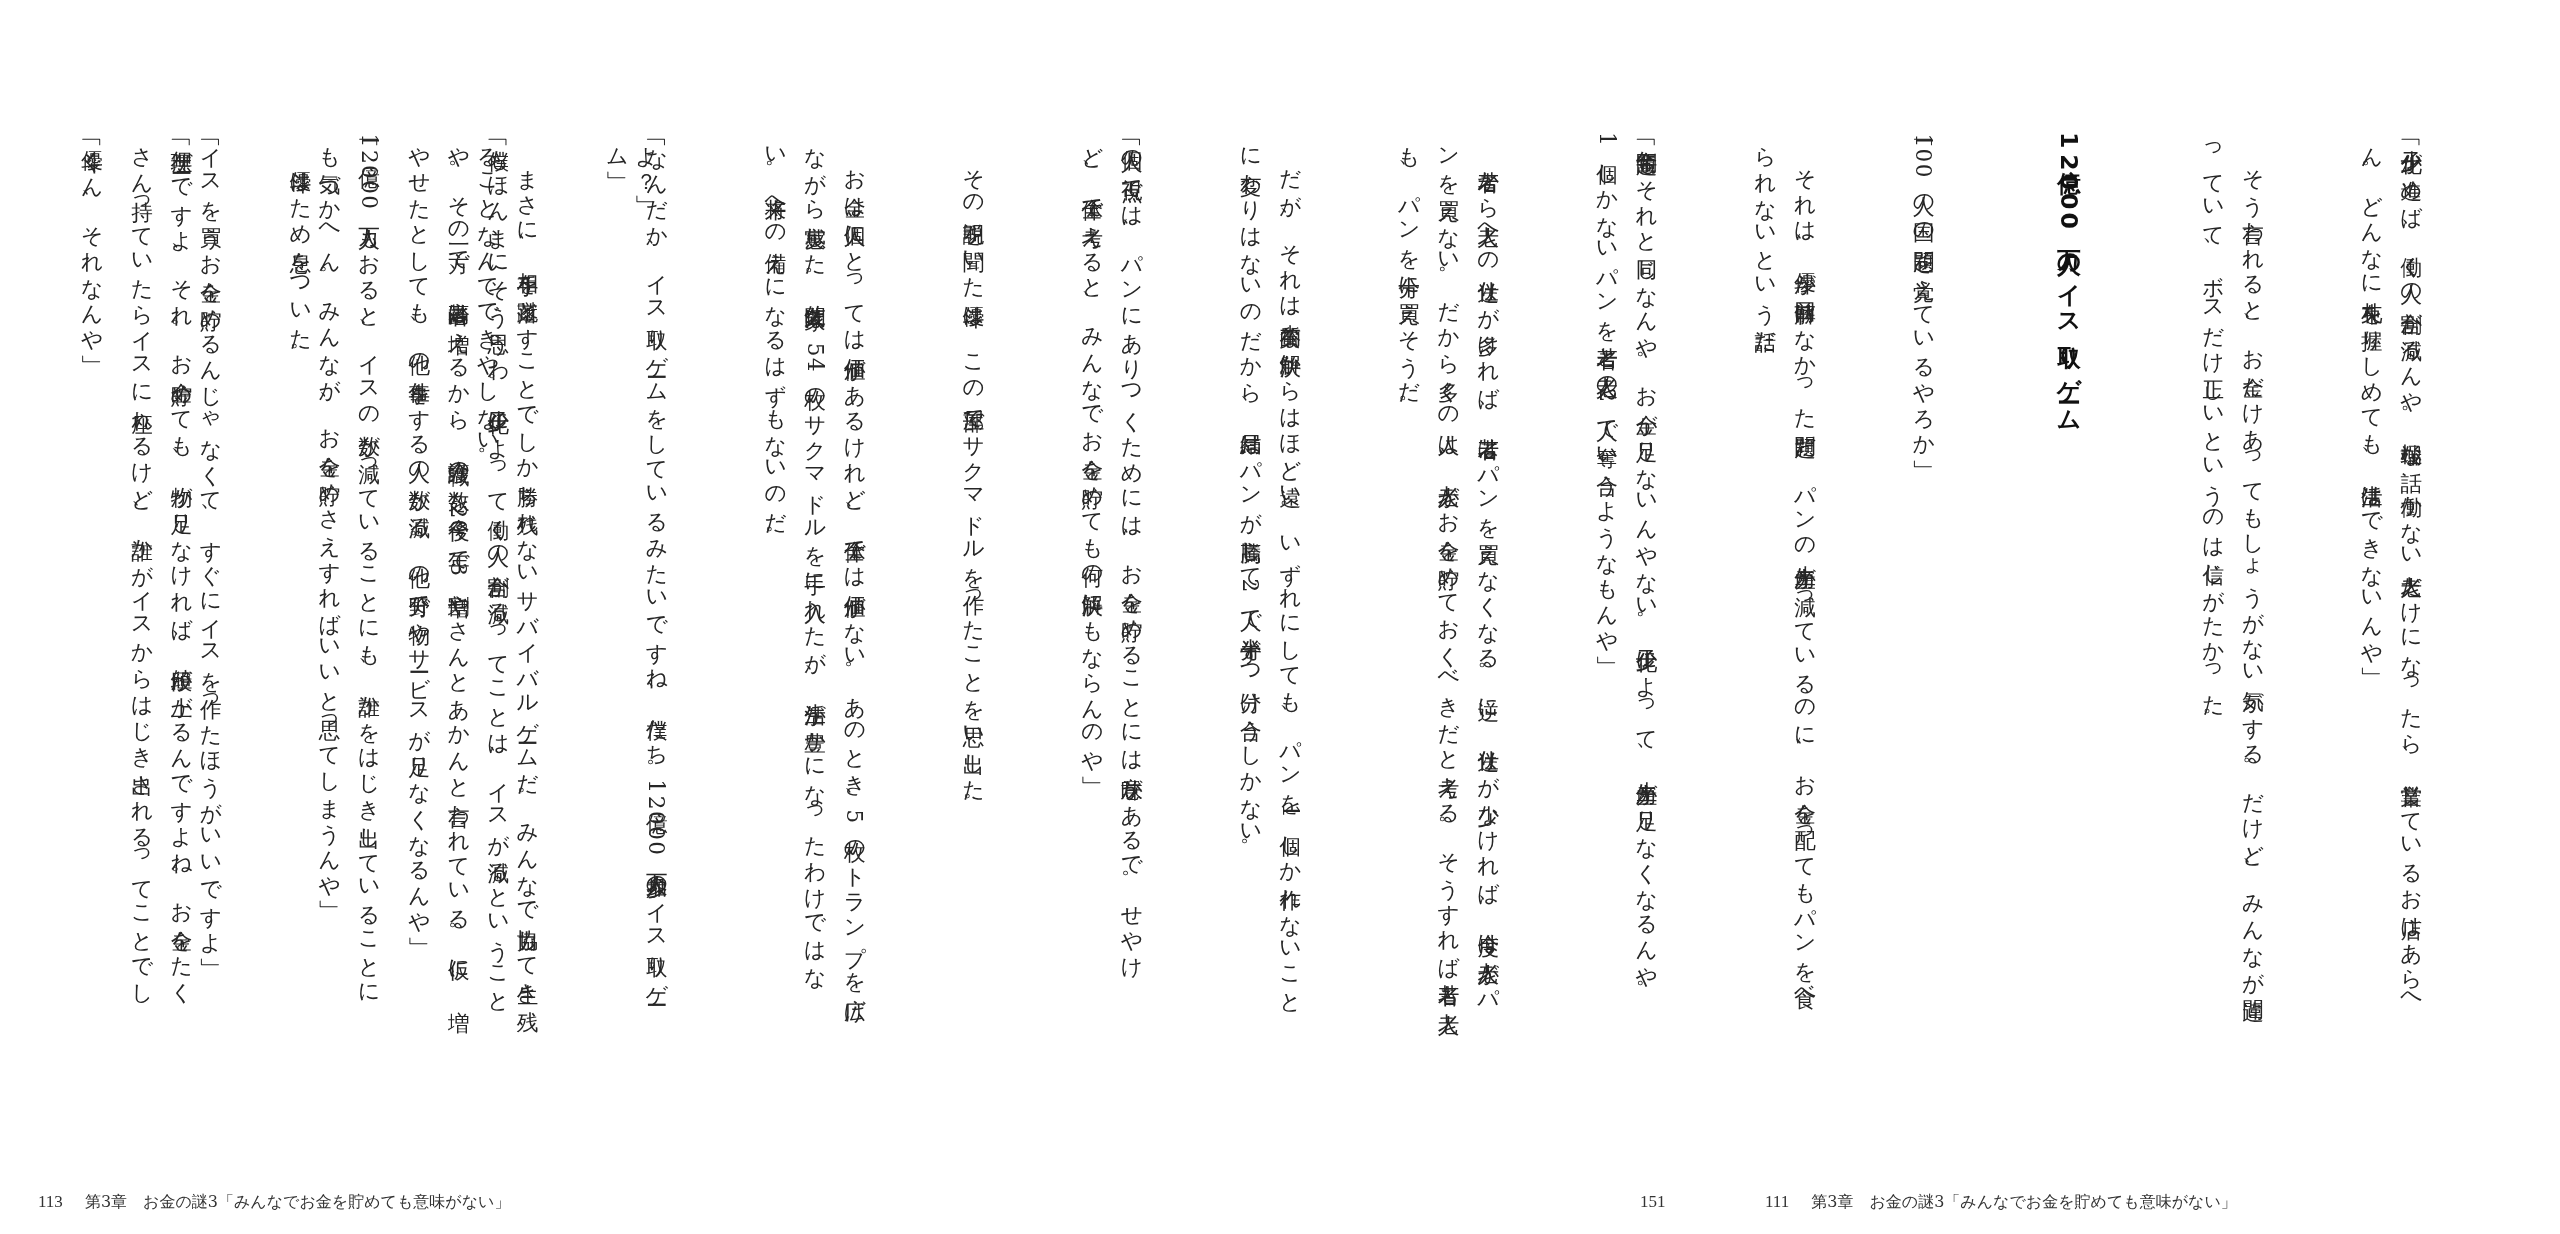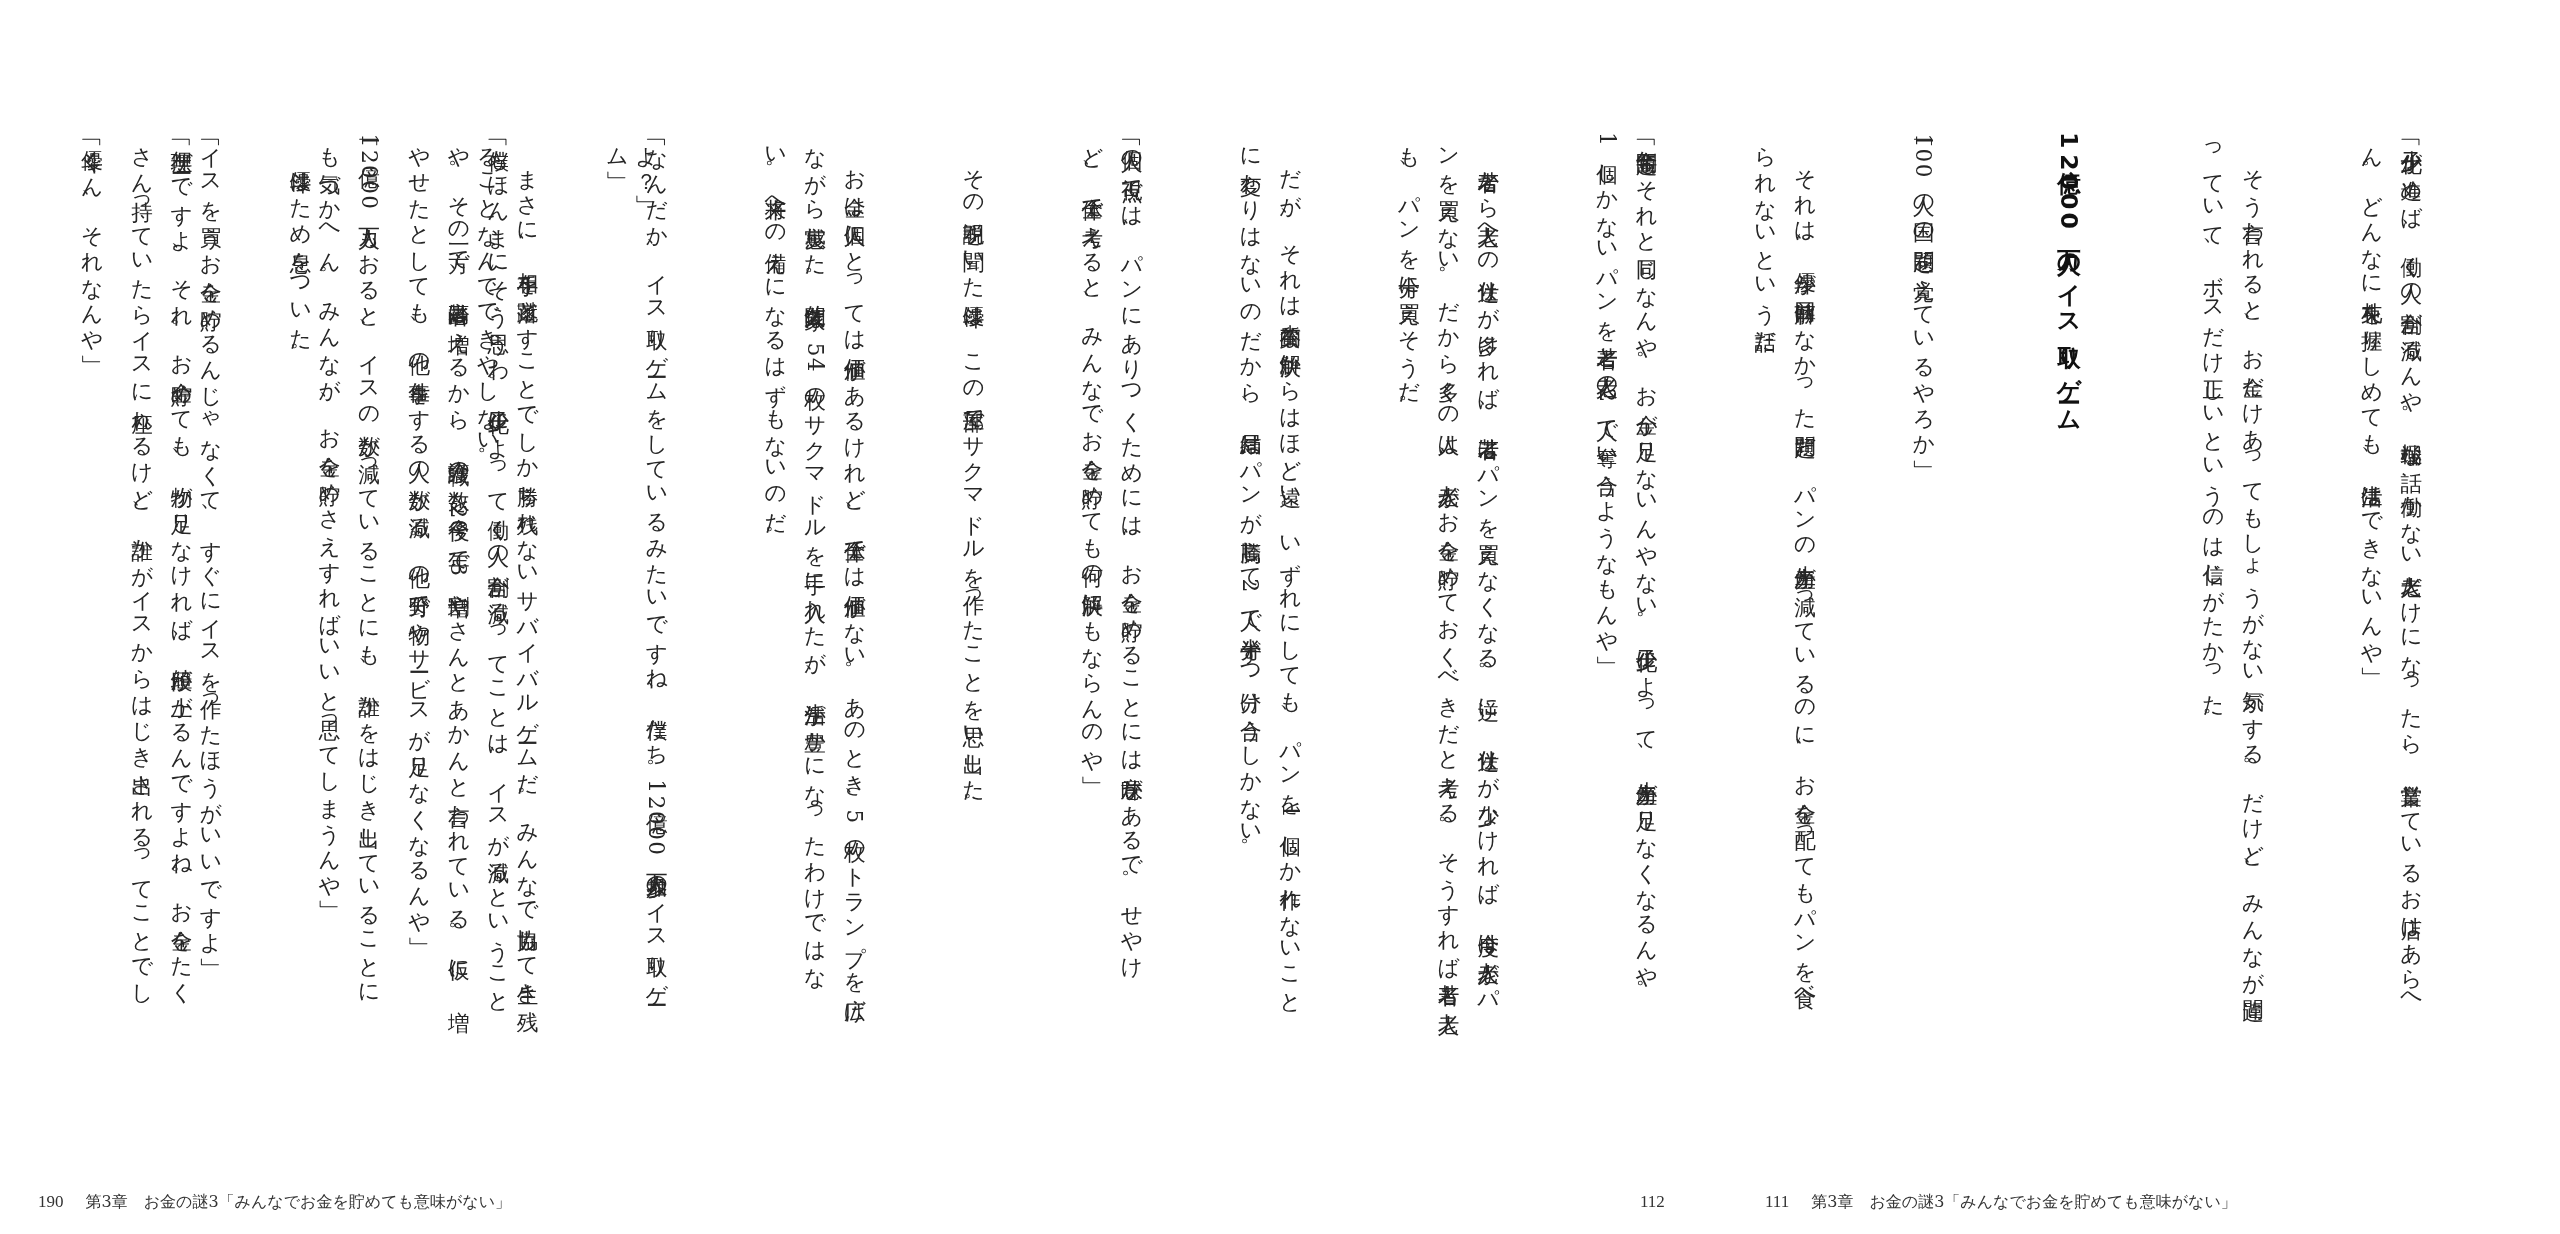--- a/index.html
+++ b/index.html
@@ -51,21 +51,21 @@
       <p>「イスを買うお金を貯めるんじゃなくて、すぐにイスを作ったほうがいいですよ」</p>
       <p>「優斗くん、それなんや」</p>
       
       
       
       
       
       
     </div>
     <div class="footer" style="left:38px;">
-      <span class="num">190</span><span class="chap">第3章　お金の謎3「みんなでお金を貯めても意味がない」</span>
+      <span class="num">113</span><span class="chap">第3章　お金の謎3「みんなでお金を貯めても意味がない」</span>
     </div>
   </div>
 
   <div class="page page-right">
     <div class="vtext" style="right:50px; width:1240px;">
       <p>「少子化が進めば、働く人の割合が減るんや。極端な話、働かない老人だけになったら、営業しているお店はあらへん。どんなに札束を握りしめても、生活はできないんや」</p>
       <p class="indent">そう言われると、お金だけあってもしょうがない気がする。だけど、みんなが間違っていて、ボスだけ正しいというのは信じがたかった。</p>
       <p class="heading">1億2000万人のイス取りゲーム</p>
       <p>「100人の国の問題を覚えているやろか」</p>
       <p class="indent">それは、優斗が前回解けなかった問題だ。パンの生産力が減っているのに、お金を配ってもパンを食べられないという話だ。</p>
@@ -74,20 +74,20 @@
       <p class="indent">だが、それは本質的な解決からはほど遠い。いずれにしても、パンを1個しか作れないことに変わりはないのだから、結局はパンが高騰して2人で半分ずつ分け合うしかない。</p>
       <p>「個人の視点では、パンにありつくためには、お金を貯めることには意味があるで。せやけど、全体で考えると、みんなでお金を貯めても何の解決にもならんのや」</p>
       <p class="indent">その説明を聞いた優斗は、この部屋でサクマドルを作ったことを思い出した。</p>
       <p class="indent">お金は個人にとっては価値があるけれど、全体では価値がない。あのとき、5枚のトランプを広げながら実感した。佐久間家は、54枚のサクマドルを手に入れたが、生活が豊かになったわけではない。将来への備えになるはずもないのだ。</p>
       <p>「なんだか、イス取りゲームをしているみたいですね、僕たち。1億2000万人参加のイス取りゲーム」</p>
       <p>「僕もほんまにそう思うわ。少子化によって働く人の割合が減るってことは、イスが減るということや。その一方で、高齢者は増えるから、介護職の数を今後20年で3割増やさんとあかんと言われている。仮に、増やせたとしても、他の仕事をする人の数が減る。他の分野で物やサービスが足りなくなるんや」</p>
       <p class="indent">優斗はため息をついた。</p>
       <p>「無理ゲーですよ、それ。お金貯めても、物が足りなければ、値段が上がるんですよね。お金をたくさん持っていたらイスに座れるけど、誰かがイスからはじき出されるってことでし</p>
     </div>
     <div class="footer" style="left:360px;">
-      <span class="num">112</span>
+      <span class="num">151</span>
     </div>
     <div class="footer" style="left:485px;">
       <span class="num">111</span><span class="chap">第3章　お金の謎3「みんなでお金を貯めても意味がない」</span>
     </div>
   </div>
 
 </div>
 
 </body></html>

